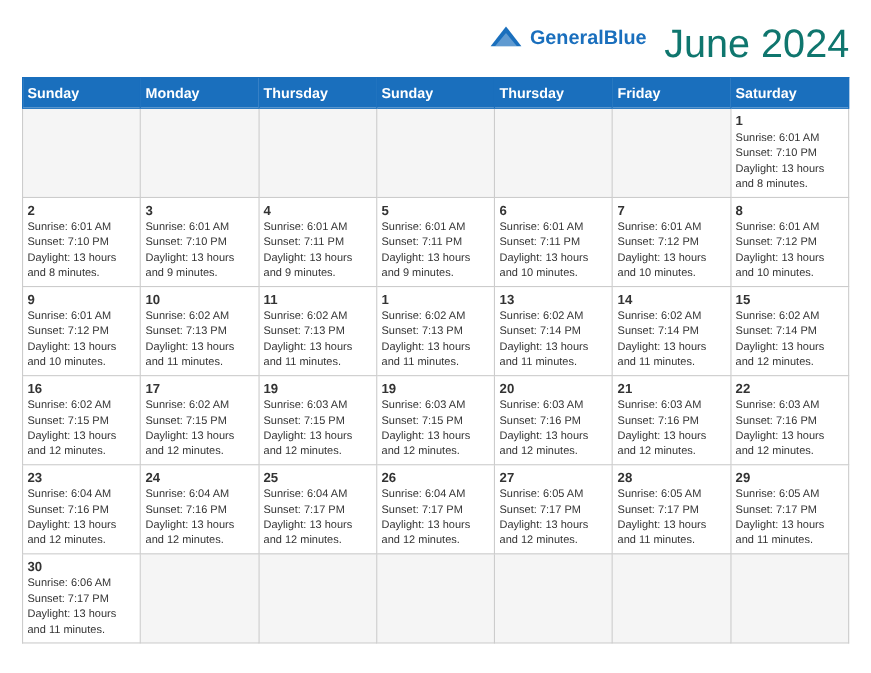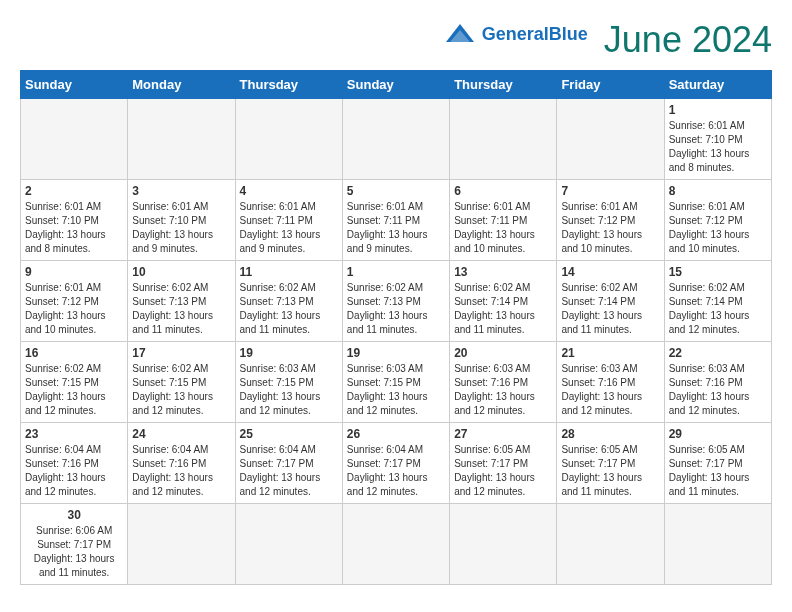--- a/index.html
+++ b/index.html
@@ -80,21 +80,20 @@
       display: block;
       margin-bottom: 2px;
     }
     .day-info {
       font-size: 10px;
       line-height: 1.4;
       color: #333;
     }
     .last-row td {
       height: 70px;
-      text-align: center;
     }
   </style>
 </head>
 <body>
 
 <div class="header">
   <div class="logo">
     <svg class="logo-icon" viewBox="0 0 36 28">
       <polygon points="18,4 32,22 4,22" fill="#1a6fbd"></polygon>
       <polygon points="18,10 28,22 8,22" fill="#fff" opacity="0.3"></polygon>

